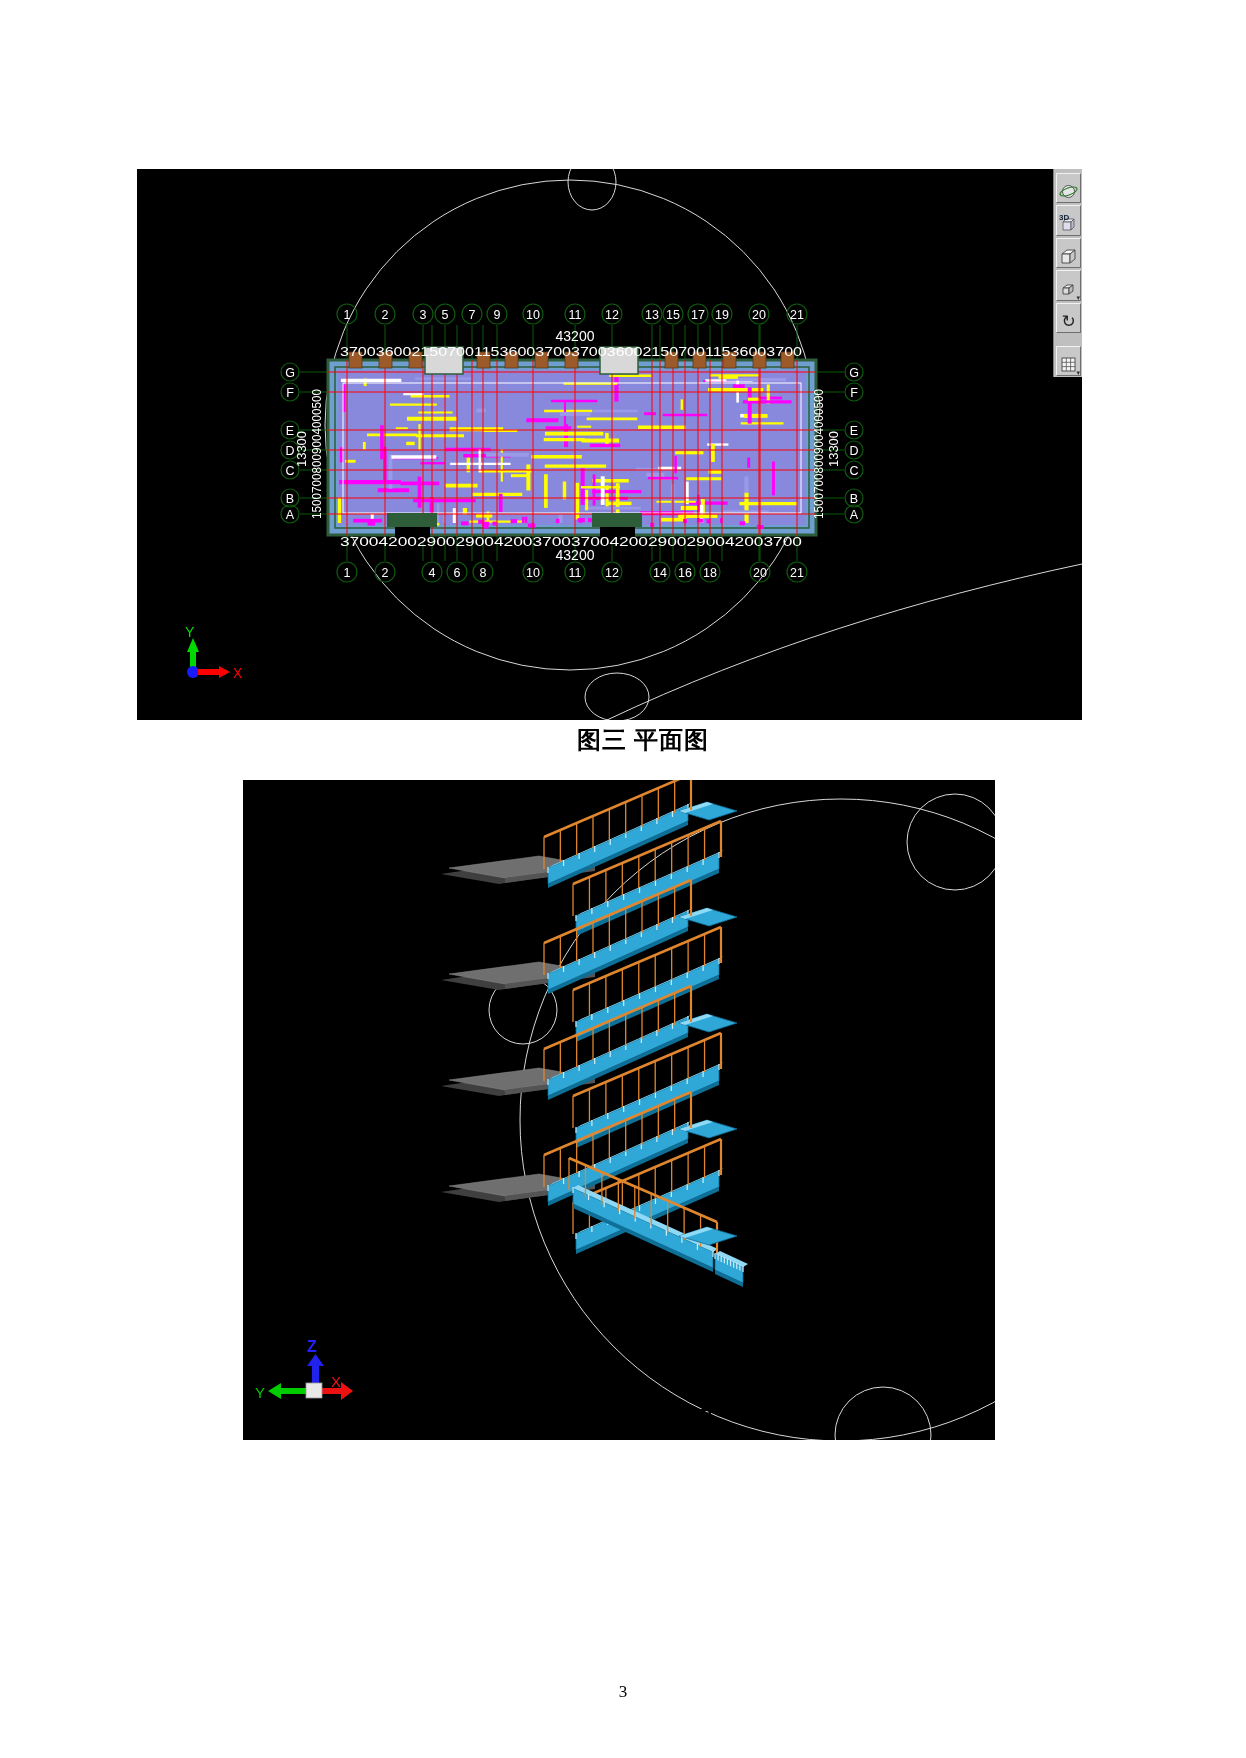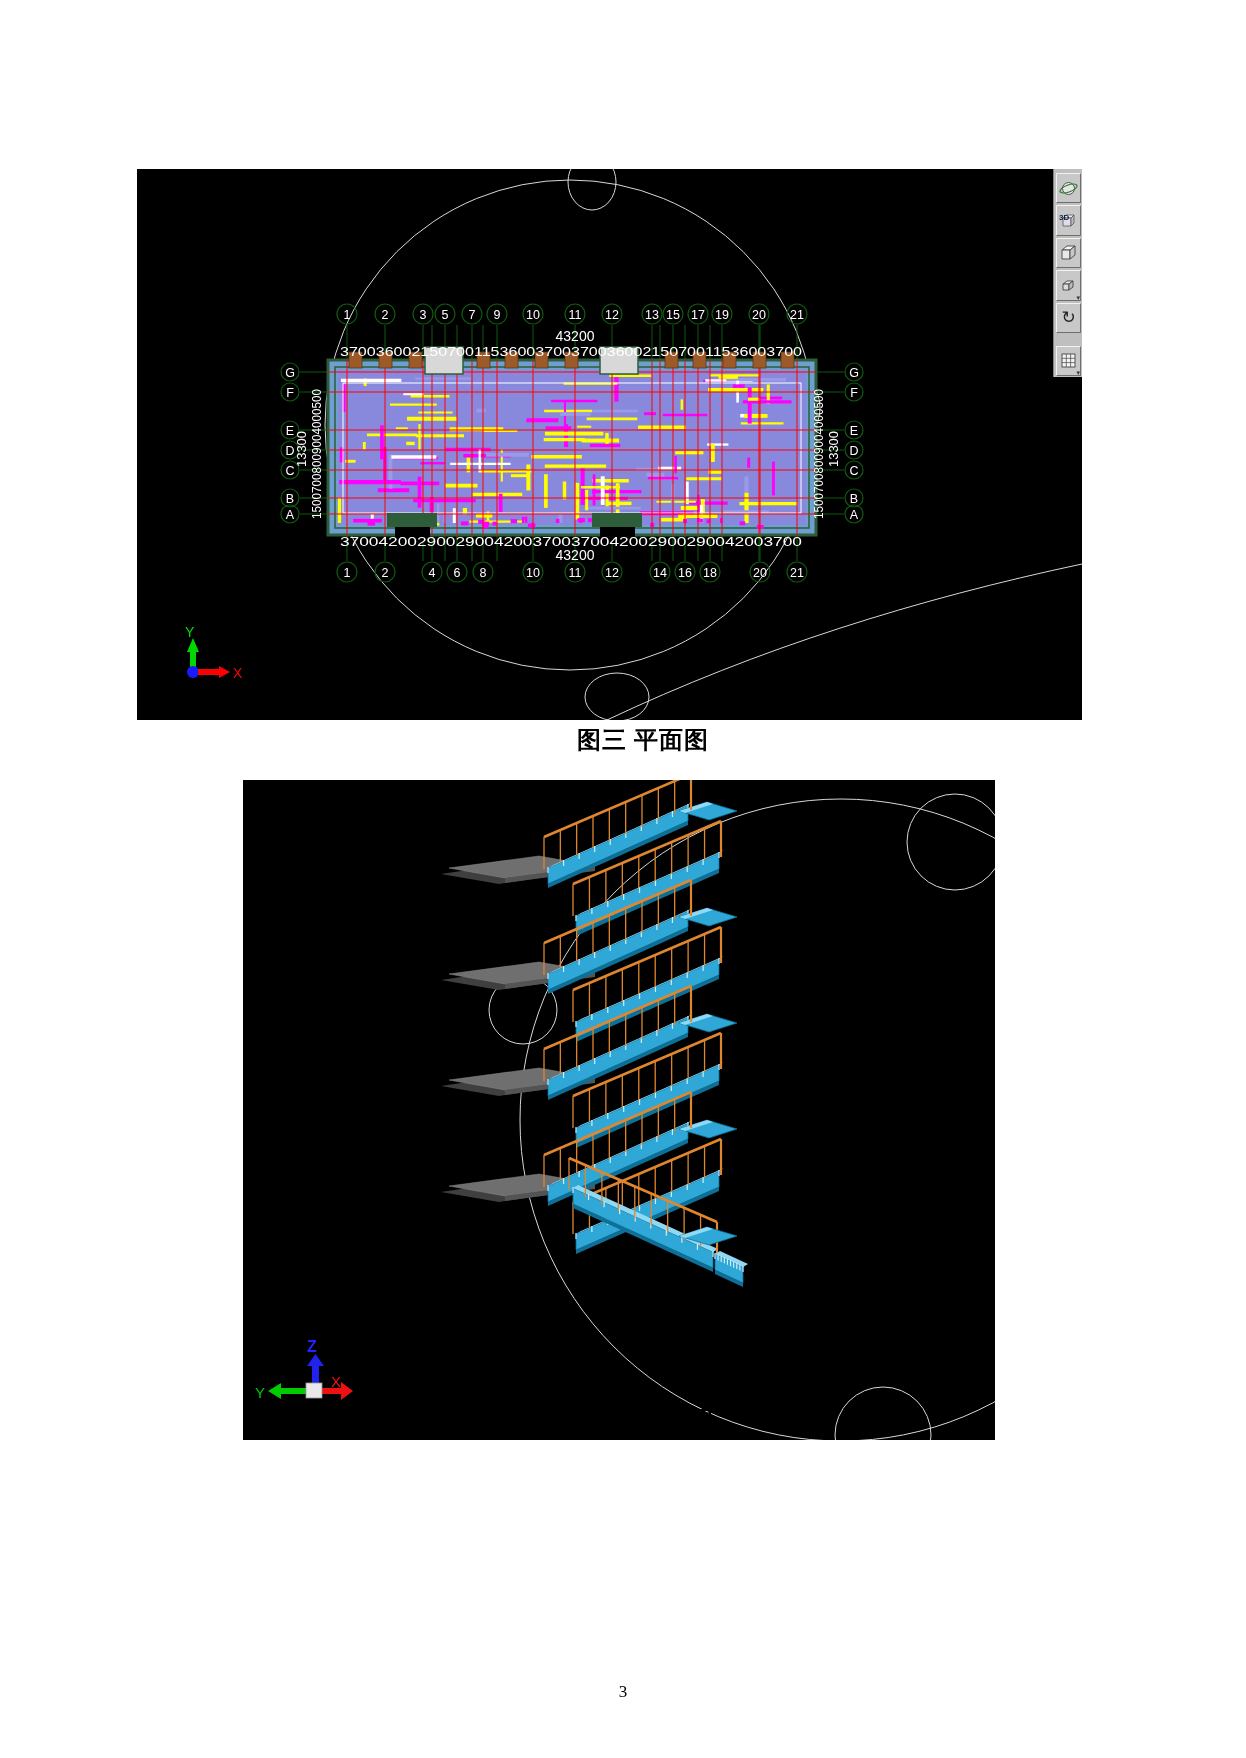--- a/index.html
+++ b/index.html
@@ -12,21 +12,21 @@
            font-family:"Liberation Serif",serif;font-weight:bold;font-size:24px;letter-spacing:1px;}
   #caption1{top:724px;padding-left:20px;}
   #caption2{top:1404px;}
   #pageno{position:absolute;left:0;top:1682px;width:1246px;text-align:center;
           font-family:"Liberation Serif",serif;font-size:17px;color:#000;}
   svg{display:block;}
   
   #cad-toolbar{position:absolute;left:916px;top:0px;width:30px;height:208px;background:#bfbfbf;
                border-left:1px solid #808080;display:flex;flex-direction:column;align-items:center;padding-top:3px;box-sizing:border-box;}
   .tbtn{width:25px;height:39px;margin:1px 0;background:#c8c8c8;border-top:1px solid #f2f2f2;border-left:1px solid #f2f2f2;
-        border-right:1px solid #6e6e6e;border-bottom:1px solid #6e6e6e;display:flex;align-items:center;justify-content:center;
+        border-right:1px solid #6e6e6e;border-bottom:1px solid #6e6e6e;display:flex;align-items:flex-end;justify-content:center;
         font-size:13px;color:#222;box-sizing:border-box;position:relative;}
   .tbtn svg{width:21px;height:21px;}
   .tbtn .dd{position:absolute;right:0px;bottom:-1px;font-size:7px;color:#333;line-height:7px;}
   .tbtn .lbl3d{font-size:8px;font-weight:bold;color:#123;position:absolute;left:2px;top:7px;}
   .gap{height:14px;}
 </style>
 </head>
 <body>
 
 <div id="page">

